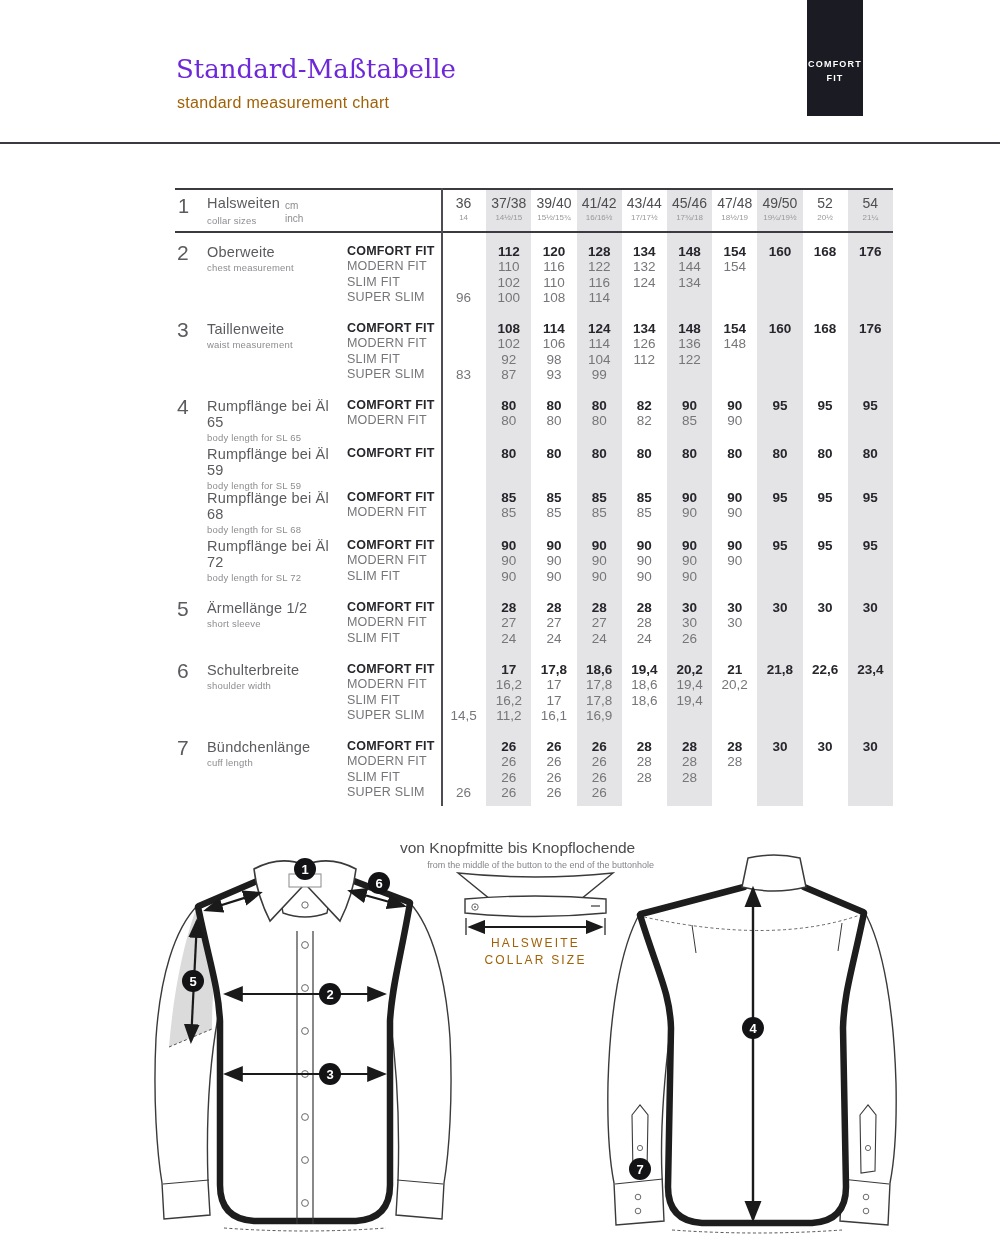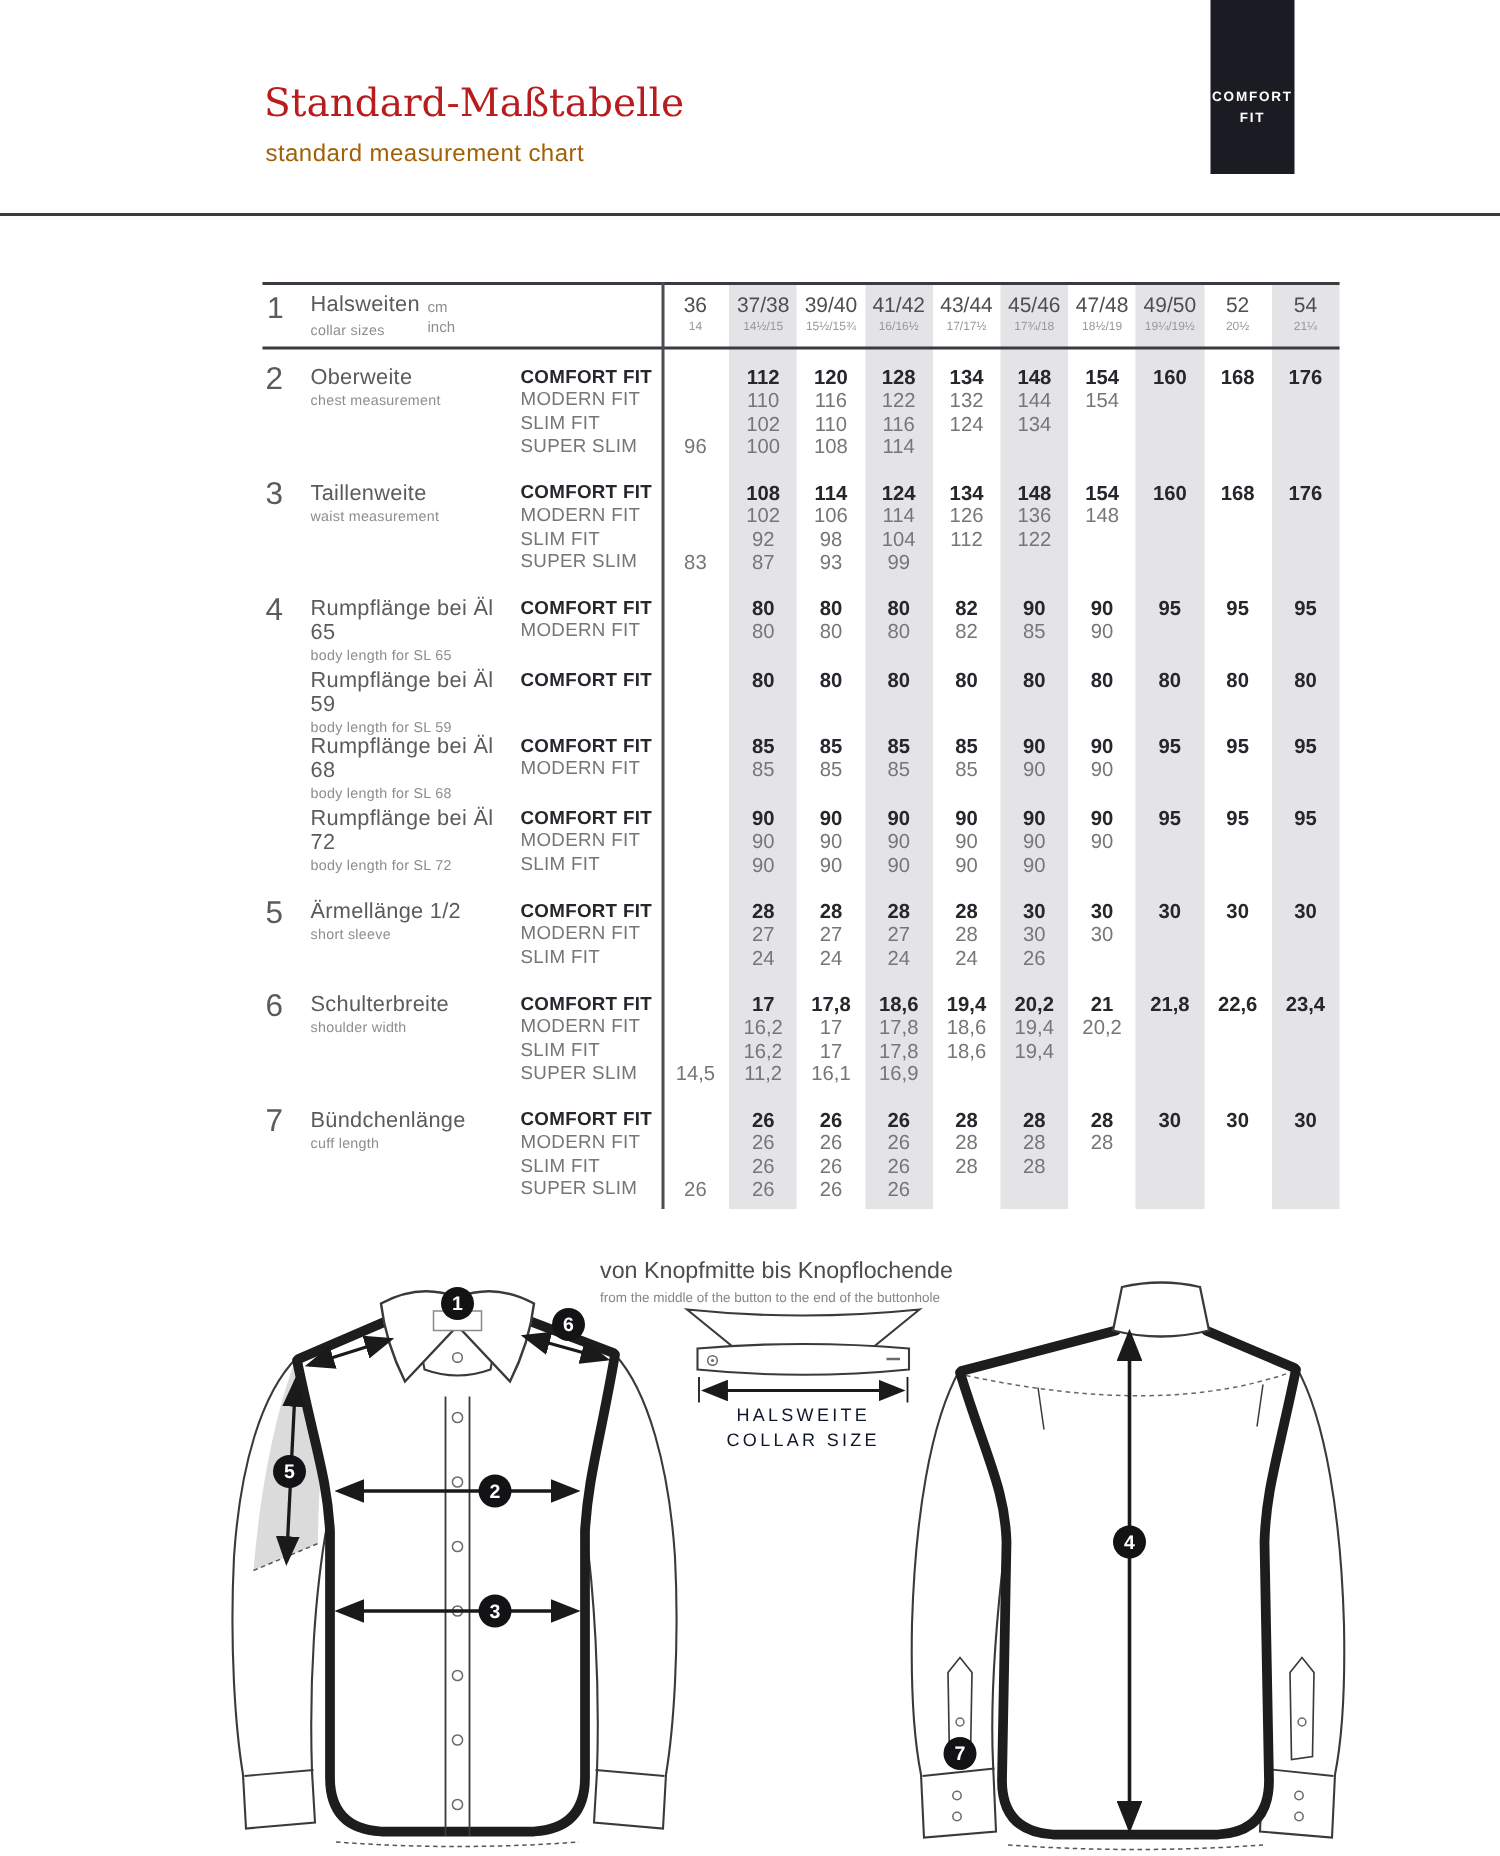--- a/index.html
+++ b/index.html
@@ -1,20 +1,20 @@
 <!DOCTYPE html>
 <html><head>
 <meta charset="utf-8">
 <style>
   html,body{margin:0;padding:0;background:#fff;}
   .page{position:relative;width:1000px;height:1237px;background:#fff;overflow:hidden;
         font-family:"Liberation Sans",sans-serif;color:#2b2b2f;}
   
   .title{position:absolute;left:176px;top:54px;font-family:"DejaVu Serif",serif;
-         font-size:26px;color:#b91c1c;letter-spacing:0px;}
+         font-size:26px;color:#6d28d9;letter-spacing:0px;}
   .subtitle{position:absolute;left:177px;top:94px;font-size:16px;color:#a16207;letter-spacing:.3px;}
   .badge{position:absolute;left:807px;top:0;width:56px;height:116px;background:#1b1b23;
          color:#fff;display:flex;flex-direction:column;align-items:center;justify-content:center;
          padding-top:26px;box-sizing:border-box;font-size:9px;font-weight:bold;
          letter-spacing:1.2px;line-height:1.6;}
   .header-rule{position:absolute;left:0;top:142px;width:1000px;height:2px;background:#3a3a40;}
   
   .mtable{position:absolute;left:175px;top:188px;width:718px;height:618px;}
   .band{position:absolute;top:0;height:618px;width:45.2px;background:#e4e4e6;z-index:0;}
   .vline{position:absolute;left:266px;top:0;width:1.5px;height:618px;background:#4c4c52;z-index:3;}
@@ -35,25 +35,25 @@
   .gnum{position:absolute;left:2px;top:-3px;font-size:21px;color:#5b5b5f;}
   .glabel{position:absolute;left:32px;top:0;width:138px;}
   .frow{display:grid;grid-template-columns:172px 94px repeat(10,45.2px);height:15.3px;line-height:15.3px;}
   .fit{font-size:12.5px;color:#76767a;letter-spacing:.2px;white-space:nowrap;}
   .fitb{font-weight:bold;color:#26262c;}
   .v{text-align:center;font-size:13.5px;color:#76767a;}
   .vb{font-weight:bold;color:#26262c;}
   
   .note-de{position:absolute;left:400px;top:839px;width:270px;text-align:left;
            font-size:15.5px;color:#4c4c50;}
-  .note-en{position:absolute;left:400px;top:860px;width:270px;text-align:left;
+  .note-en{position:absolute;left:384px;top:860px;width:270px;text-align:right;
            font-size:9px;color:#85858a;}
   .collar-svg{position:absolute;left:453px;top:872px;}
   .collar-cap{position:absolute;left:453px;width:165px;text-align:center;
-           font-size:12px;color:#0f172a;letter-spacing:2.2px;}
+           font-size:12px;color:#a16207;letter-spacing:2.2px;}
   .cap1{top:936px;} .cap2{top:953px;}
   .front-svg{position:absolute;left:142px;top:853px;}
   .back-svg{position:absolute;left:594px;top:853px;}
   .mk circle{fill:#131316;}
   .mk text{fill:#fff;font-size:13px;font-weight:bold;font-family:"Liberation Sans",sans-serif;
            text-anchor:middle;}
 </style>
 </head>
 <body>
 

